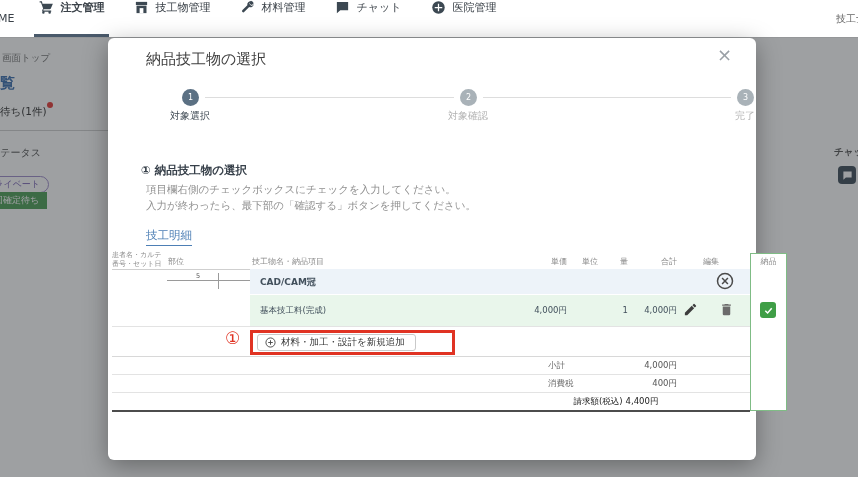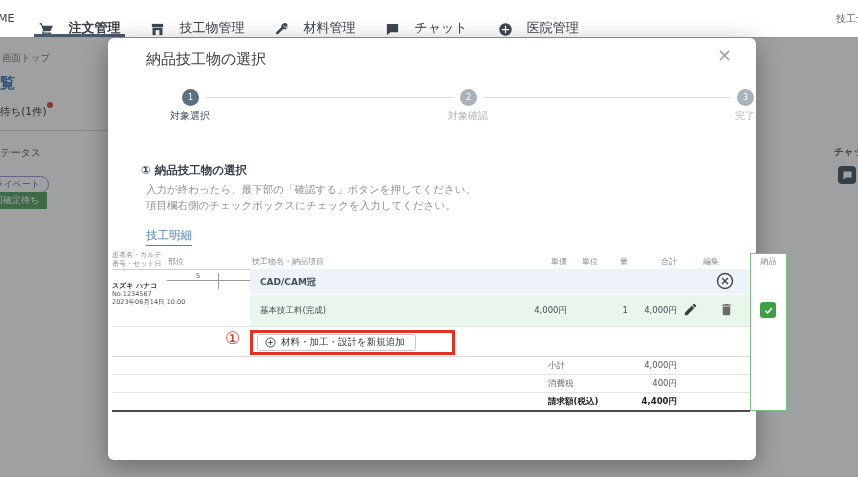--- a/index.html
+++ b/index.html
@@ -3,21 +3,21 @@
 <meta charset="utf-8">
 <style>
   html,body{margin:0;padding:0;background:#888;}
   .page{position:relative;width:858px;height:477px;overflow:hidden;background:#fff;
         font-family:"DejaVu Sans","Liberation Sans",sans-serif;}
   
   .nav{position:absolute;top:0;left:0;right:0;height:37px;background:#fff;display:flex;
        align-items:center;z-index:3;border-bottom:1px solid #eee;}
   .nav-home{font-size:11px;color:#3a4148;padding:0 10px 0 0;margin-left:-2px;height:100%;
             display:flex;align-items:center;}
-  .nav-item{display:flex;align-items:flex-end;gap:14px;font-size:13px;color:#3a4148;
+  .nav-item{display:flex;align-items:flex-start;gap:6px;font-size:11px;color:#3a4148;
             padding:0 15px;height:100%;position:relative;white-space:nowrap;}
   .nav-item svg{width:15px;height:15px;fill:#3c4852;}
   .nav-item.active{font-weight:bold;}
   .nav-item.active::after{content:"";position:absolute;left:10px;right:10px;bottom:0;height:3px;background:#49596a;}
   .nav-user{position:absolute;left:836px;top:0;height:37px;display:flex;align-items:center;
             font-size:10px;color:#666;white-space:nowrap;}
   
   .bgfrag{position:absolute;z-index:1;}
   .overlay{position:absolute;top:37px;left:0;right:0;bottom:0;background:rgba(40,44,48,.45);z-index:5;}
   .bg-pill{border:1px solid #9f8ccb;color:#7a63b5;border-radius:9px;font-size:9px;
@@ -53,21 +53,21 @@
   .greenbox{left:642px;top:215px;width:37px;height:158px;border:1px solid #7fbc85;background:#fff;}
   .checkbox{left:652px;top:264px;width:16px;height:16px;background:#3f9e46;border-radius:3px;
             display:flex;align-items:center;justify-content:center;cursor:pointer;z-index:4;}
   .redbox{left:142px;top:292px;width:205px;height:25px;border:3px solid #e03323;}
   .addbtn{left:149px;top:296px;height:17px;display:flex;align-items:center;gap:5px;
           border:1px solid #c9c9c9;border-radius:3px;background:#fff;padding:0 10px 0 7px;
           font-size:9.5px;color:#333;cursor:pointer;}
   .annnum{left:117px;top:292px;font-size:17px;color:#e03323;line-height:1;}
   .tot-l{left:440px;width:100px;font-size:8.5px;color:#666;}
   .tot-v{left:499px;width:70px;font-size:8.5px;color:#555;text-align:right;}
-  .bold{font-weight:bold;color:#222;}
+  .bold{font-weight:normal;color:#222;text-align:center;}
   .confirm{left:284px;top:380px;width:82px;height:24px;background:#5b7083;border-radius:3px;
            color:#fff;font-size:11px;font-weight:bold;display:flex;align-items:center;
            justify-content:center;gap:7px;cursor:pointer;}
   .icnbtn{cursor:pointer;}
 </style>
 </head>
 <body>
 
 <div class="page">
 
@@ -139,41 +139,36 @@
     <div class="abs step-c off" style="left:352px;">2</div>
     <div class="abs step-c off" style="left:629px;">3</div>
     <div class="abs step-line" style="left:97px;width:249px;"></div>
     <div class="abs step-line" style="left:375px;width:248px;"></div>
     <div class="abs step-l on" style="left:37px;">対象選択</div>
     <div class="abs step-l off" style="left:315px;">対象確認</div>
     <div class="abs step-l off" style="left:592px;">完了</div>
 
     <div class="abs m-heading">① 納品技工物の選択</div>
     <div class="abs m-instr">
+      <div>項目欄右側のチェックボックスにチェックを入力してください。</div>
       <div>入力が終わったら、最下部の「確認する」ボタンを押してください。</div>
-      <div>項目欄右側のチェックボックスにチェックを入力してください。</div>
     </div>
     <div class="abs m-link">技工明細</div>
 
     <div class="abs th" style="left:4px;top:213px;width:54px;line-height:8.5px;font-size:7px;">患者名・カルテ番号・セット日</div>
     <div class="abs th" style="left:60px;top:218px;">部位</div>
     <div class="abs th" style="left:144px;top:218px;">技工物名・納品項目</div>
     <div class="abs th num" style="left:409px;top:218px;width:50px;">単価</div>
     <div class="abs th" style="left:462px;top:218px;width:40px;text-align:center;">単位</div>
     <div class="abs th num" style="left:490px;top:218px;width:30px;">量</div>
     <div class="abs th num" style="left:529px;top:218px;width:40px;">合計</div>
     <div class="abs th" style="left:588px;top:218px;width:30px;text-align:center;">編集</div>
     <div class="abs th" style="left:642px;top:218px;width:37px;text-align:center;">納品</div>
     <div class="abs tline" style="top:231px;background:#cfcfcf;"></div>
 
-    <div class="abs" style="left:4px;top:244px;width:90px;line-height:8px;">
-      <div style="font-size:7px;font-weight:bold;color:#333;">スズキ ハナコ</div>
-      <div style="font-size:6.5px;color:#555;">No.1234567</div>
-      <div style="font-size:6.5px;color:#555;">2023年06月14日 10:00</div>
-    </div>
 
     <div class="abs">
       <div class="abs" style="left:59px;top:242px;width:83px;height:1px;background:#9a9a9a;"></div>
       <div class="abs" style="left:110px;top:235px;width:1px;height:16px;background:#9a9a9a;"></div>
       <div class="abs" style="left:84px;top:234px;width:12px;font-size:6.5px;color:#555;text-align:center;">5</div>
     </div>
 
     <div class="abs band blue"></div>
     <div class="abs cellTxt" style="left:152px;top:238px;font-size:9px;font-weight:bold;">CAD/CAM冠</div>
     <div class="abs icnbtn" style="left:607px;top:233px;">

